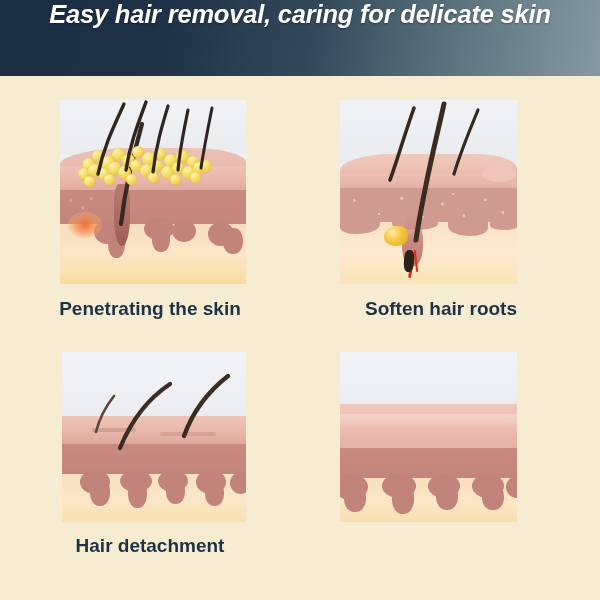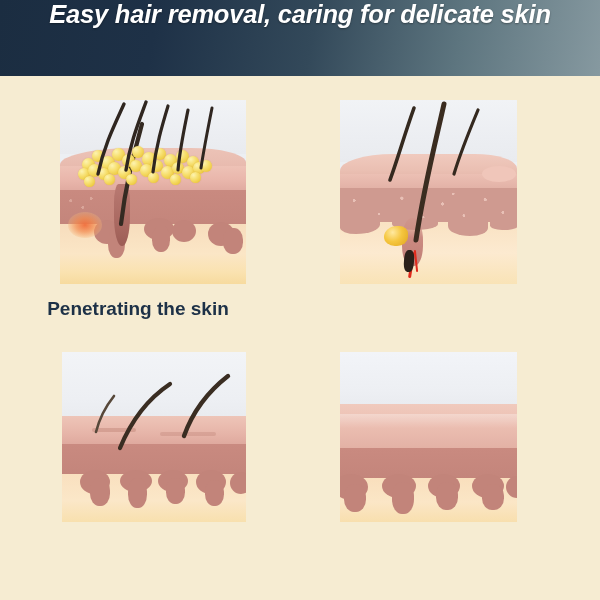--- a/index.html
+++ b/index.html
@@ -90,21 +90,21 @@
   
   .caption{
     position:absolute;
     color:#1d3147;
     font-size:19px;
     font-weight:bold;
     line-height:25px;
     text-align:center;
     white-space:pre-line;
   }
-  .cap-1{left:8px;top:296px;width:260px;}
+  .cap-1{left:20px;top:296px;width:260px;}
   .cap-2{left:316px;top:296px;width:250px;}
   .cap-3{left:20px;top:533px;width:260px;}
   .cap-4{left:312px;top:530px;width:256px;}
 </style>
 </head>
 <body>
 
 <div id="page">
 
   <div class="banner">
@@ -203,20 +203,21 @@
       <div class="vessel" style="left:75px;top:150px;width:2px;height:22px;transform:rotate(-6deg);"></div>
       <div style="position:absolute;left:64px;top:150px;width:10px;height:22px;background:#2b2119;border-radius:40%;transform:rotate(4deg);"></div>
 
       <svg style="position:absolute;left:0;top:0;" width="177" height="184">
         <path d="M74 8 C64 36, 58 58, 50 80" stroke="#34291f" stroke-width="3.6" fill="none" stroke-linecap="round"></path>
         <path d="M138 10 C128 34, 120 54, 114 74" stroke="#34291f" stroke-width="3.2" fill="none" stroke-linecap="round"></path>
         <path d="M104 4 C96 40, 84 86, 76 140" stroke="#3a2c20" stroke-width="5.0" fill="none" stroke-linecap="round"></path>
       </svg>
     </div>
   </div>
+  <div class="caption cap-2">Soften hair roots</div>
 
   <div class="cell cell-3">
     <div class="panel">
       <div class="sky" style="height:68px;background:linear-gradient(180deg,#f2f4f7 0%,#edeff3 70%,#e9ebef 100%);"></div>
       <div class="epidermis" style="top:64px;height:30px;background:linear-gradient(180deg,#eec5b8 0%,#e6b4a8 60%,#dda79c 100%);"></div>
       <div class="dermis" style="top:92px;height:38px;"></div>
       <div class="subcut" style="top:122px;height:48px;background:linear-gradient(180deg,#f9e0bf 0%,#fbe7c8 55%,#f8e0ae 100%);"></div>
 
       <div class="papilla" style="left:18px;top:118px;width:30px;height:24px;"></div>
       <div class="papilla" style="left:28px;top:126px;width:20px;height:28px;border-radius:45%;"></div>
@@ -231,20 +232,21 @@
       <div style="position:absolute;left:30px;top:76px;width:44px;height:4px;background:rgba(190,130,118,.45);border-radius:3px;"></div>
       <div style="position:absolute;left:98px;top:80px;width:56px;height:4px;background:rgba(190,130,118,.35);border-radius:3px;"></div>
 
       <svg style="position:absolute;left:0;top:0;" width="184" height="170">
         <path d="M52 44 C44 54, 38 64, 34 80" stroke="#57483a" stroke-width="2.6" fill="none" stroke-linecap="round"></path>
         <path d="M108 32 C90 44, 72 62, 58 96" stroke="#3a2d22" stroke-width="4.2" fill="none" stroke-linecap="round"></path>
         <path d="M166 24 C148 38, 132 56, 122 84" stroke="#3a2d22" stroke-width="4.4" fill="none" stroke-linecap="round"></path>
       </svg>
     </div>
   </div>
+  <div class="caption cap-3">Hair detachment</div>
 
   <div class="cell cell-4">
     <div class="panel">
       <div class="sky" style="height:56px;background:linear-gradient(180deg,#f2f4f8 0%,#edeff3 70%,#e9ebef 100%);"></div>
       <div class="epidermis" style="top:52px;height:46px;background:linear-gradient(180deg,#f0cabd 0%,#ecbfb2 45%,#e2b0a4 100%);"></div>
       <div class="dermis" style="top:96px;height:38px;background:linear-gradient(180deg,#c98a80 0%,#c2847a 100%);"></div>
       <div class="subcut" style="top:126px;height:44px;background:linear-gradient(180deg,#f9dfbd 0%,#fbe6c6 55%,#f8dfae 100%);"></div>
 
       <div class="papilla" style="left:-6px;top:122px;width:34px;height:26px;"></div>
       <div class="papilla" style="left:4px;top:132px;width:22px;height:28px;border-radius:45%;"></div>

